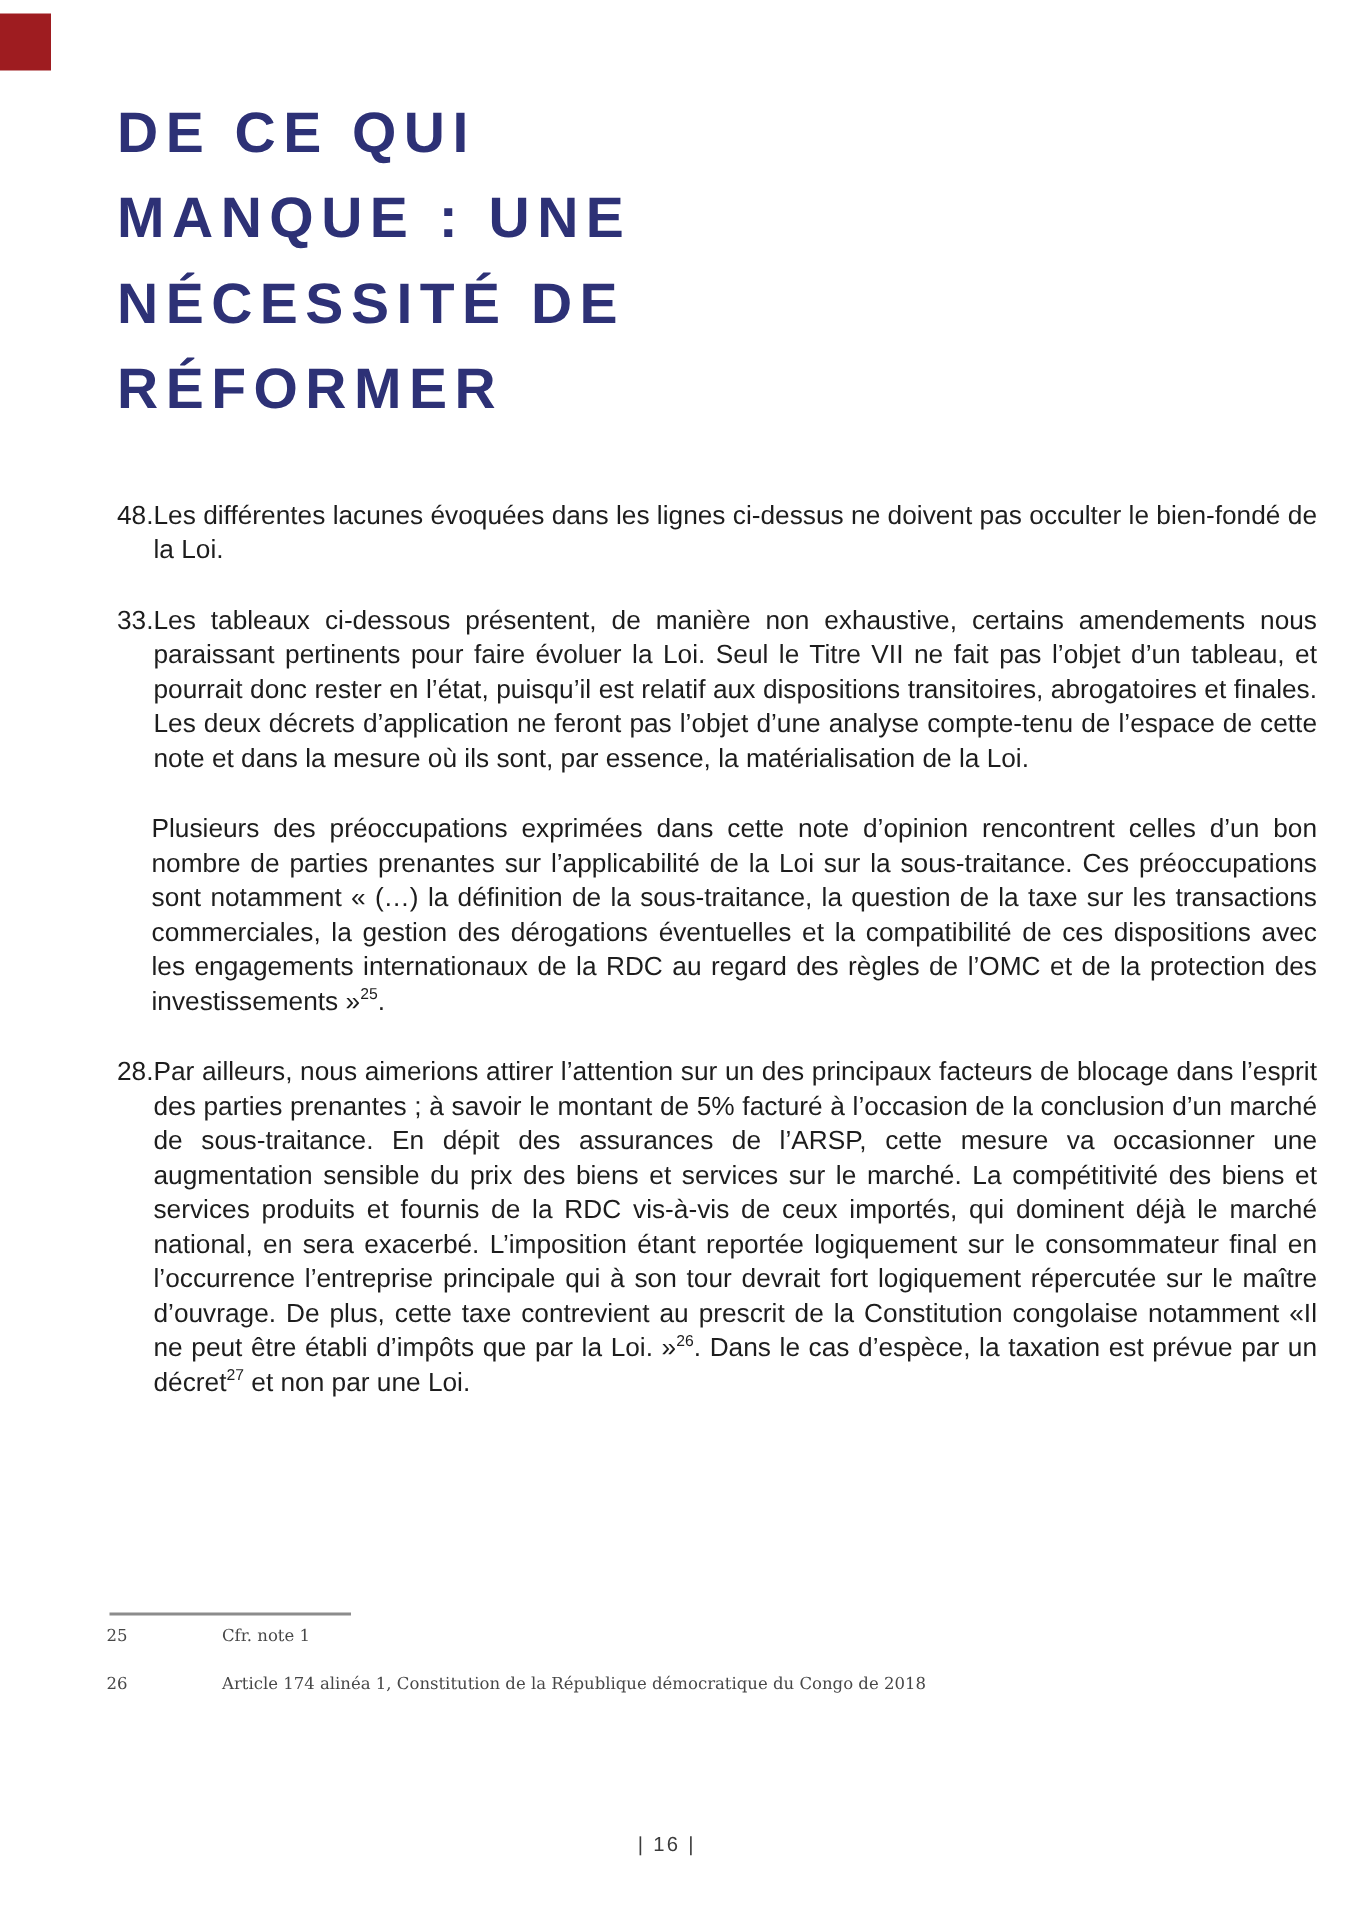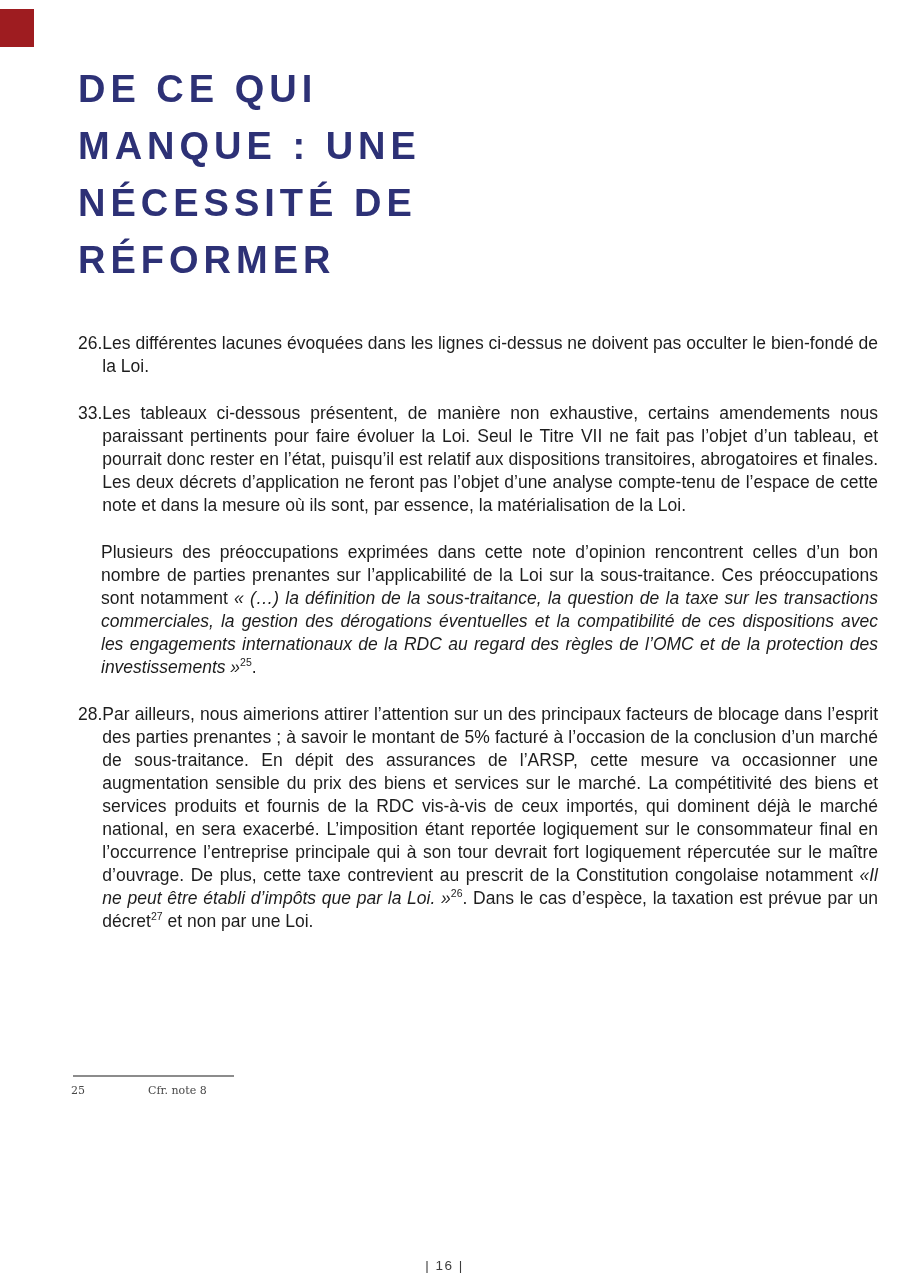--- a/index.html
+++ b/index.html
@@ -49,21 +49,21 @@
     color: #1d1d1d;
   }
   .para:last-child { margin-bottom: 0; }
   .num {
     flex: 0 0 23px;
   }
   .ptext {
     flex: 1;
     text-align: justify;
   }
-  .ptext .it { font-style: italic; }
+  .ptext .it { }
   .ptext sup {
     font-size: 10.5px;
     line-height: 0;
     vertical-align: super;
   }
   .footnotes {
     position: absolute;
     left: 71px;
     top: 1075px;
     width: 800px;
@@ -86,56 +86,56 @@
   }
   .page-num {
     position: absolute;
     left: 0;
     right: 14px;
     top: 1222px;
     text-align: center;
     font-size: 13.5px;
     letter-spacing: 1.5px;
     color: #3c3c3c;
-    margin-top: 36px;
   }
 </style>
 </head>
 <body>
 
 <div class="page">
 
   <div class="corner-tab" data-bind-style="backgroundColor:colors.accent_red" style="background-color: rgb(158, 28, 32);"></div>
 
   <h1 class="doc-title" data-bind-style="color:colors.title_blue" style="color: rgb(45, 49, 118);">DE CE QUI
 MANQUE : UNE
 NÉCESSITÉ DE
 RÉFORMER</h1>
 
   <div class="body-block">
       <div class="para">
-        <span class="num">26.</span>
+        <span class="num">48.</span>
         <div class="ptext"><span>Les différentes lacunes évoquées dans les lignes ci-dessus ne doivent pas occulter le bien-fondé de la Loi.</span></div>
       </div>
       <div class="para">
         <span class="num">33.</span>
         <div class="ptext"><span>Les tableaux ci-dessous présentent, de manière non exhaustive, certains amendements nous paraissant pertinents pour faire évoluer la Loi. Seul le Titre VII ne fait pas l’objet d’un tableau, et pourrait donc rester en l’état, puisqu’il est relatif aux dispositions transitoires, abrogatoires et finales. Les deux décrets d’application ne feront pas l’objet d’une analyse compte-tenu de l’espace de cette note et dans la mesure où ils sont, par essence, la matérialisation de la Loi.</span></div>
       </div>
       <div class="para">
         <span class="num"></span>
         <div class="ptext"><span>Plusieurs des préoccupations exprimées dans cette note d’opinion rencontrent celles d’un bon nombre de parties prenantes sur l’applicabilité de la Loi sur la sous-traitance. Ces préoccupations sont notamment </span><span class="it">« (…) la définition de la sous-traitance, la question de la taxe sur les transactions commerciales, la gestion des dérogations éventuelles et la compatibilité de ces dispositions avec les engagements internationaux de la RDC au regard des règles de l’OMC et de la protection des investissements »</span><sup>25</sup><span>.</span></div>
       </div>
       <div class="para">
         <span class="num">28.</span>
         <div class="ptext"><span>Par ailleurs, nous aimerions attirer l’attention sur un des principaux facteurs de blocage dans l’esprit des parties prenantes ; à savoir le montant de 5% facturé à l’occasion de la conclusion d’un marché de sous-traitance. En dépit des assurances de l’ARSP, cette mesure va occasionner une augmentation sensible du prix des biens et services sur le marché. La compétitivité des biens et services produits et fournis de la RDC vis-à-vis de ceux importés, qui dominent déjà le marché national, en sera exacerbé. L’imposition étant reportée logiquement sur le consommateur final en l’occurrence l’entreprise principale qui à son tour devrait fort logiquement répercutée sur le maître d’ouvrage. De plus, cette taxe contrevient au prescrit de la Constitution congolaise notamment </span><span class="it">«Il ne peut être établi d’impôts que par la Loi. »</span><sup>26</sup><span>. Dans le cas d’espèce, la taxation est prévue par un décret</span><sup>27</sup><span> et non par une Loi.</span></div>
       </div>
     </div>
 
   <div class="footnotes">
     <div class="fn-rule" data-bind-style="backgroundColor:colors.footnote_rule" style="background-color: rgb(140, 140, 140);"></div>
     <div>
-        <div class="fn"><span class="fn-num">25</span><span>Cfr. note 8</span></div>
+        <div class="fn"><span class="fn-num">25</span><span>Cfr. note 1</span></div>
+        <div class="fn"><span class="fn-num">26</span><span>Article 174 alinéa 1, Constitution de la République démocratique du Congo de 2018</span></div>
       </div>
   </div>
 
   <div class="page-num" data-bind="document.page_number" data-bind-style="color:colors.page_number_gray" style="color: rgb(60, 60, 60);">| 16 |</div>
 
 </div>
 
 </body></html>

